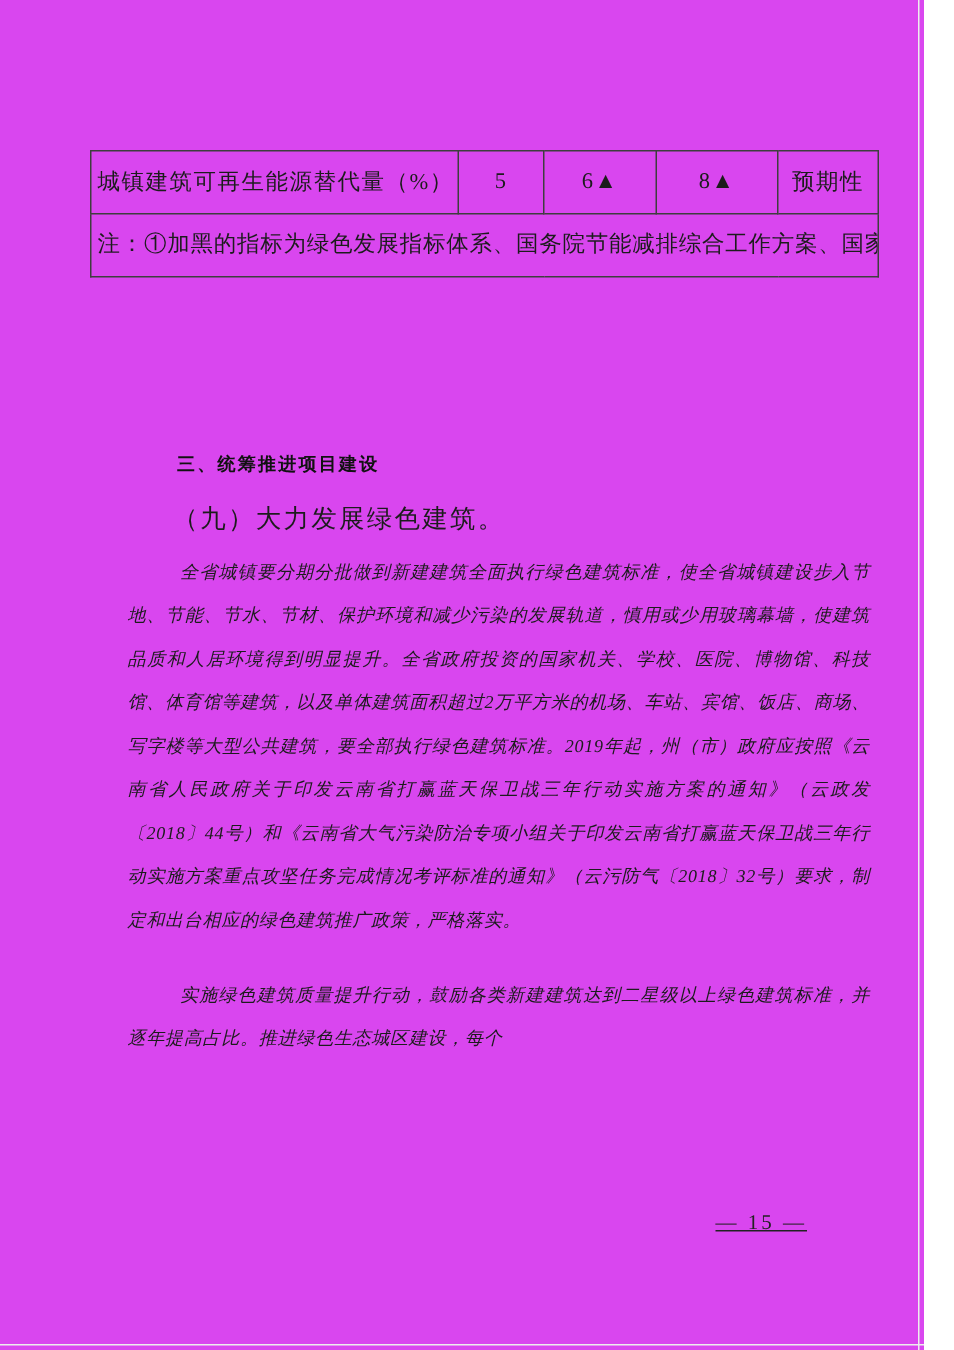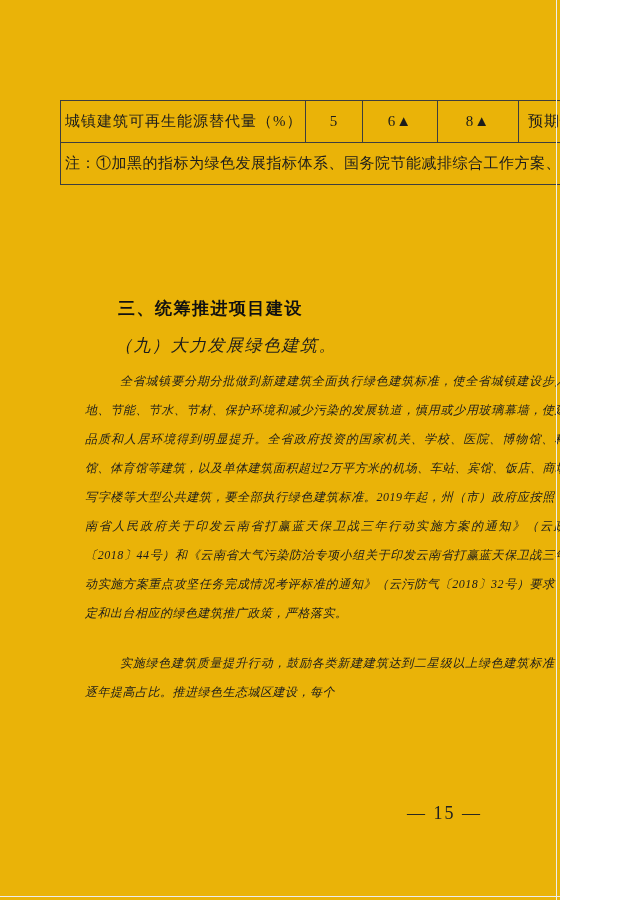--- a/index.html
+++ b/index.html
@@ -1,20 +1,20 @@
 <!DOCTYPE html>
 <html lang="zh"><head>
 <meta charset="utf-8">
 <style>
   html,body{margin:0;padding:0;}
   body{background:#ffffff;}
   .page{
     position:relative;
-    width:560px;height:900px;
-    background:#eab308;
+    width:616px;height:900px;
+    background:#d946ef;
     color:#1c1c1c;
     font-family:"Liberation Serif","DejaVu Serif",serif;
     overflow:hidden;
     box-sizing:border-box;
   }
   .page-edge-right{position:absolute;top:0;bottom:0;right:3px;width:1px;background:#ededed;}
   .page-edge-bottom{position:absolute;left:0;right:0;bottom:3px;height:1px;background:#ededed;}
 
   
   .table-wrap{position:absolute;left:60px;top:100px;width:525px;}
@@ -42,51 +42,51 @@
     text-align:justify;
     white-space:normal;
   }
 
   
   .content{position:absolute;left:85px;top:298px;width:495px;}
   .section-heading{
     margin:0 0 0 33px;
     font-family:"Liberation Sans","DejaVu Sans",sans-serif;
     font-weight:bold;
-    font-size:17px;
+    font-size:12px;
     letter-spacing:1.5px;
     line-height:22px;
     color:#111;
   }
   .subsection-heading{
     margin:15px 0 0 30px;
     font-size:17px;
     font-weight:normal;
     letter-spacing:1.5px;
     line-height:22px;
-    font-style:italic;
   }
   .body-para{
     margin:10px 0 0 0;
     font-size:12px;
     letter-spacing:0.5px;
     line-height:29px;
     text-align:justify;
     text-indent:35px;
     font-style:italic;
   }
   .body-para + .body-para{margin-top:21px;}
 
   
   .page-number{
     position:absolute;
     right:78px;bottom:76px;
-    font-size:18px;
+    font-size:14px;
     letter-spacing:2px;
     color:#222;
+    text-decoration:underline;
   }
 </style>
 </head>
 <body>
 
 <div class="page">
 
   <div class="table-wrap">
     <table class="doc-table">
       <colgroup>

